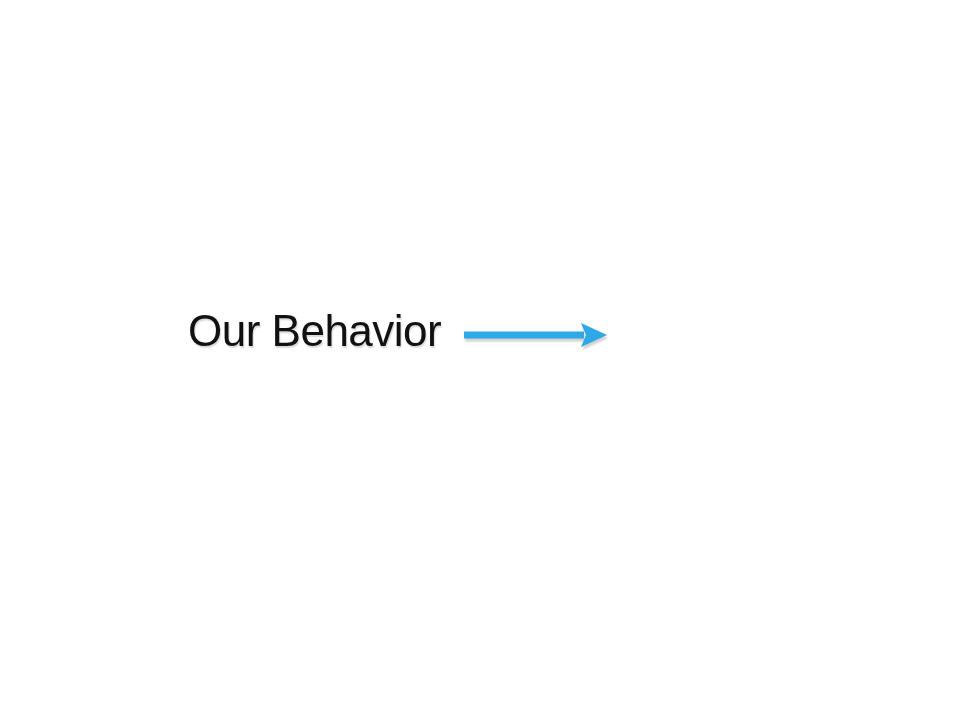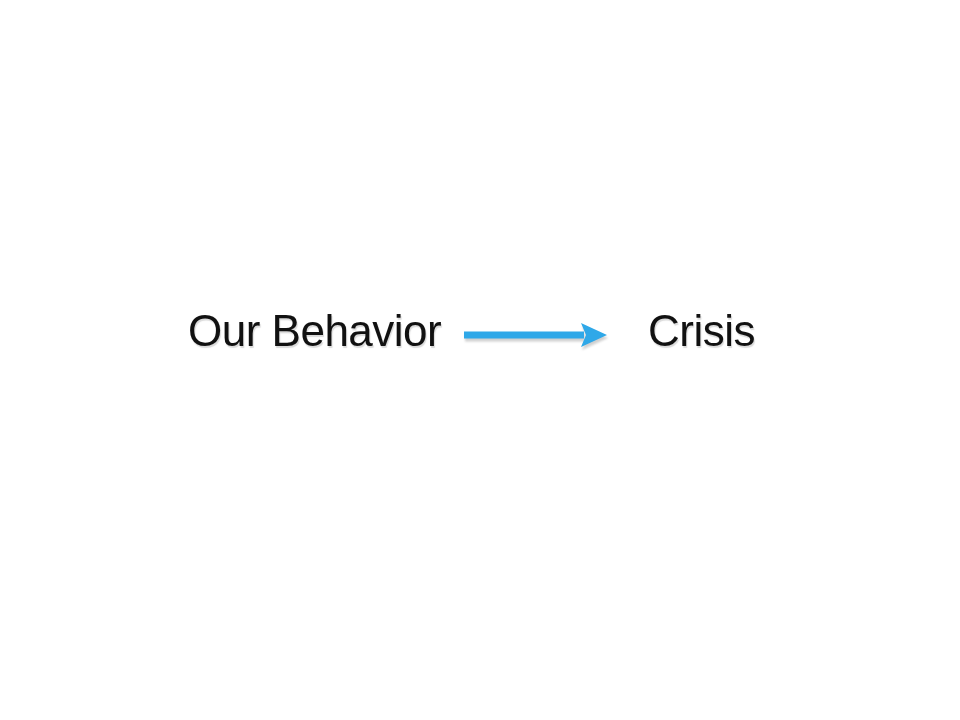--- a/index.html
+++ b/index.html
@@ -57,17 +57,16 @@
 
   <span class="concept-label label-left">Our Behavior</span>
 
   <span class="arrow-wrap">
     <svg width="156" height="36" viewBox="0 0 156 36" xmlns="http://www.w3.org/2000/svg" aria-hidden="true">
       <line x1="6" y1="17" x2="126" y2="17" stroke="#2FA8E8" stroke-width="7"></line>
       <path d="M123,5 L149,17 L123,29 L128,17 Z" fill="#2FA8E8"></path>
     </svg>
   </span>
 
-  <span class="concept-label label-right">Crisis</span>
 
   <div class="divider"></div>
 
 </div>
 
 </body></html>

